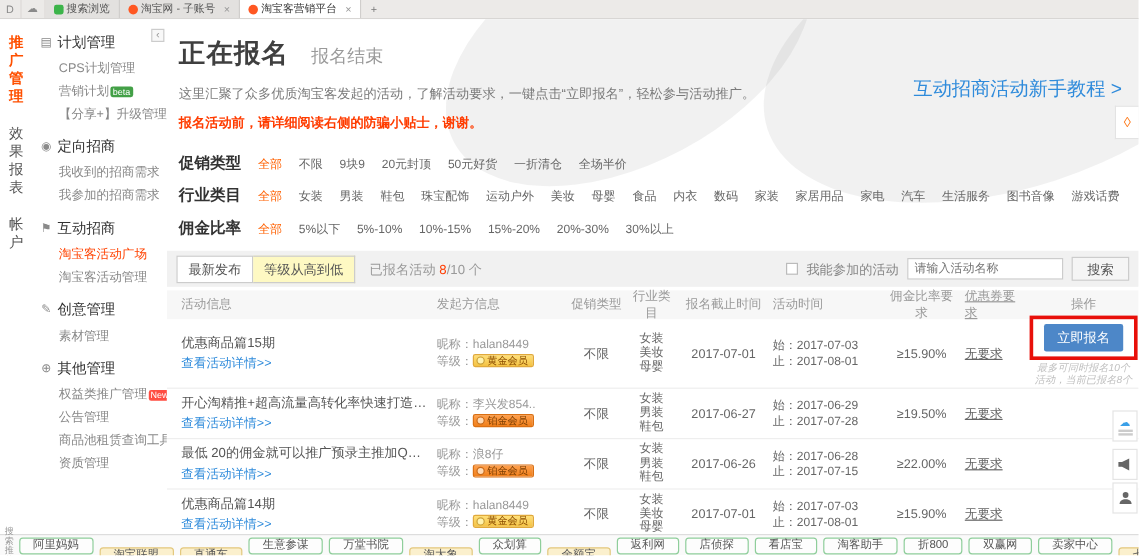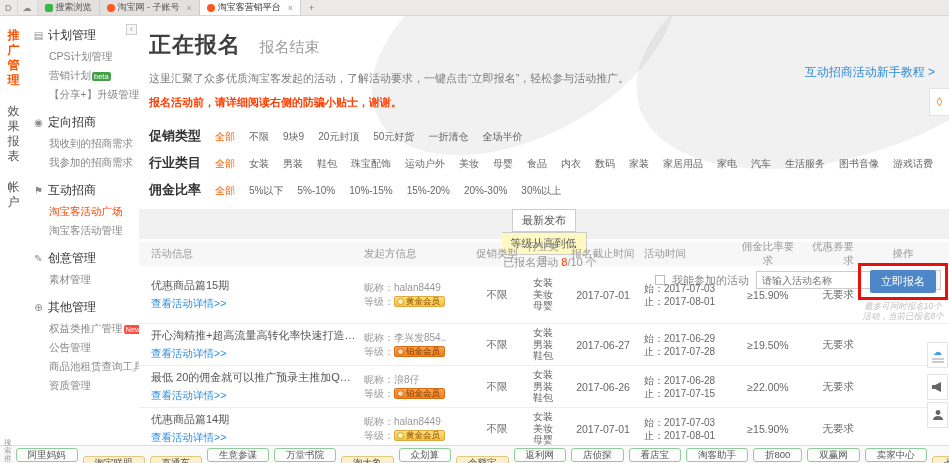--- a/index.html
+++ b/index.html
@@ -42,29 +42,29 @@
   .main { position:absolute; top:16px; left:139px; right:0; bottom:18px; background:#fff; overflow:hidden; }
   .swoosh1 { position:absolute; top:-70px; left:220px; width:330px; height:190px; background:rgba(120,120,120,.10);
     border-radius:50%; transform:rotate(-28deg); pointer-events:none; }
   .swoosh2 { position:absolute; top:-90px; right:-110px; width:430px; height:230px; background:rgba(120,120,120,.10);
     border-radius:50%; transform:rotate(-18deg); pointer-events:none; }
   .hdr { position:relative; padding:14px 0 0 10px; }
   .page-title { display:inline-block; font-size:22px; color:#3f3f3f; font-weight:bold; letter-spacing:1px; }
   .page-title-sub { display:inline-block; font-size:15px; color:#9a9a9a; margin-left:14px; }
   .desc { font-size:11px; color:#7a7a7a; margin-top:11px; }
   .warning { font-size:11px; color:#ff3c00; font-weight:bold; margin-top:9px; }
-  .tutorial { position:absolute; right:14px; top:48px; font-size:12px; color:#2f8bdb; }
+  .tutorial { position:absolute; right:14px; top:48px; font-size:16px; color:#2f8bdb; }
 
   .filters { padding:8px 0 0 10px; }
   .filter-row { display:flex; align-items:baseline; margin-top:9px; }
   .filter-label { font-size:13px; color:#333; font-weight:bold; width:66px; flex:0 0 auto; }
   .opt { font-size:10px; color:#666; margin-right:14px; white-space:nowrap; }
   .filter-row > .opt:nth-child(2) { color:#ff6000; }
 
-  .toolbar { margin-top:10px; height:30px; background:#f1f1f1; display:flex; align-items:center; padding:0 8px;flex-direction:column; }
+  .toolbar { margin-top:10px; height:30px; background:#f1f1f1; display:flex; align-items:center; padding:0 8px; }
   .tb-btn { font-size:11px; color:#555; background:#fff; border:1px solid #ccc; padding:3px 9px; }
   .tb-btn + .tb-btn { border-left:none; background:#fef9c3; }
   .joined { font-size:11px; color:#999; margin-left:12px; }
   .joined b { color:#ff3c00; font-weight:normal; }
   .tb-right { margin-left:auto; display:flex; align-items:center; gap:7px; }
   .cb { width:10px; height:10px; border:1px solid #bbb; background:#fff; display:inline-block; }
   .cb-label { font-size:11px; color:#888; }
   .search-input { width:130px; height:18px; border:1px solid #ccc; font-size:10px; padding:0 5px; color:#333; background:#fff; }
   .search-btn { height:20px; font-size:11px; color:#555; background:#f5f5f5; border:1px solid #ccc; padding:0 12px; }
 
@@ -72,21 +72,21 @@
   .thead { display:flex; align-items:center; height:24px; background:#f7f7f7; margin-top:3px;
     font-size:10.5px; color:#9a9a9a; }
   .cell { padding:0 3px; }
   .c-info { flex:1 1 auto; padding-left:12px; min-width:0; }
   .c-sender { flex:0 0 112px; }
   .c-promo { flex:0 0 48px; text-align:center; }
   .c-cats { flex:0 0 44px; text-align:center; }
   .c-deadline { flex:0 0 76px; text-align:center; }
   .c-time { flex:0 0 94px; }
   .c-comm { flex:0 0 66px; text-align:center; }
-  .c-coupon { flex:0 0 56px; text-align:right; }
+  .c-coupon { flex:0 0 56px; text-align:left;text-decoration:underline; }
   .c-action { flex:0 0 92px; text-align:center; position:relative; }
   .t-row { display:flex; align-items:center; min-height:42px; border-bottom:1px solid #eee; padding:2px 0; }
   .row-title { font-size:11px; color:#555; white-space:nowrap; overflow:hidden; text-overflow:ellipsis; }
   .detail { font-size:10.5px; color:#2f8bdb; margin-top:3px; display:inline-block; }
   .sender-line { font-size:10px; color:#999; white-space:nowrap; line-height:14px; }
   .lv-badge { display:inline-flex; align-items:center; gap:2px; font-size:8.5px; color:#8a4b00;
     padding:0 4px 0 2px; border-radius:2px; height:11px; }
   .lv-badge .lv-dot { width:7px; height:7px; border-radius:50%; }
   .lv-badge.gold { background:linear-gradient(#ffe07a,#f4c243); border:1px solid #e0a93c; }
   .lv-badge.gold .lv-dot { background:#fff3b0; border:1px solid #caa13a; }

